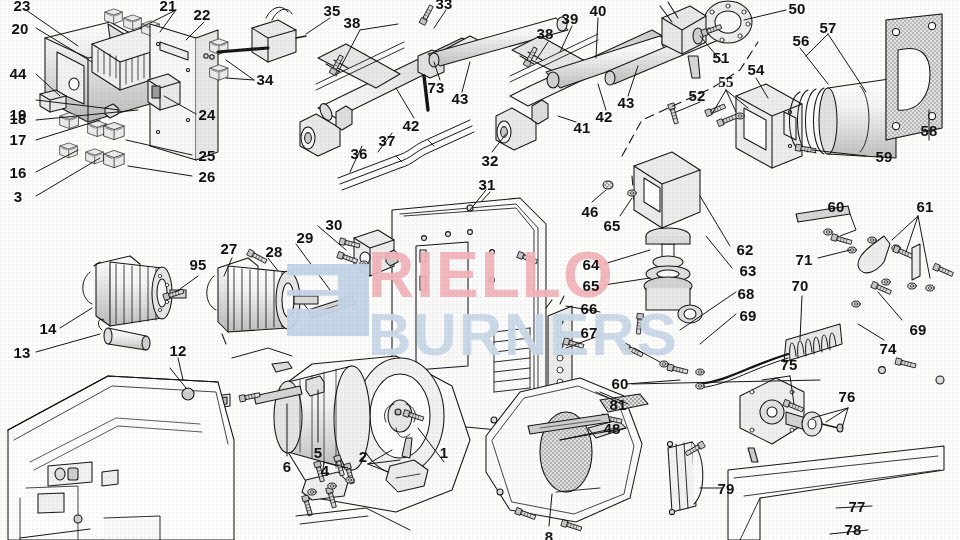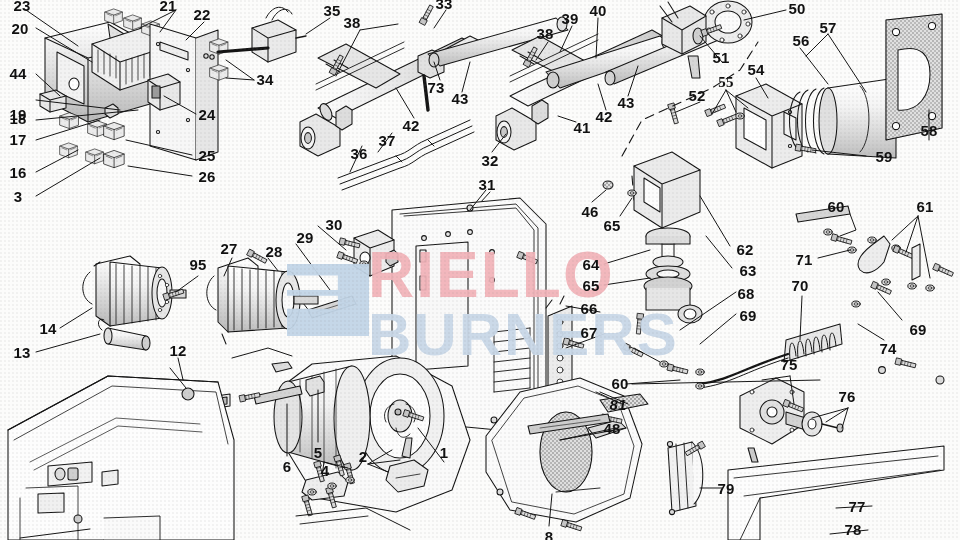--- a/index.html
+++ b/index.html
@@ -787,21 +787,21 @@
       <div class="num" style="left: 178px; top: 350px;">12</div>
       <div class="num" style="left: 229px; top: 248px;">27</div>
       <div class="num" style="left: 274px; top: 251px;">28</div>
       <div class="num" style="left: 305px; top: 237px;">29</div>
       <div class="num" style="left: 334px; top: 224px;">30</div>
       <div class="num" style="left: 591px; top: 264px;">64</div>
       <div class="num" style="left: 591px; top: 285px;">65</div>
       <div class="num" style="left: 589px; top: 308px;">66</div>
       <div class="num" style="left: 589px; top: 332px;">67</div>
       <div class="num" style="left: 620px; top: 383px;">60</div>
-      <div class="num" style="left: 618px; top: 404px; font-style: italic;">81</div>
+      <div class="num" style="left: 618px; top: 404px;">81</div>
       <div class="num" style="left: 612px; top: 428px;">48</div>
       <div class="num" style="left: 789px; top: 364px;">75</div>
       <div class="num" style="left: 847px; top: 396px;">76</div>
       <div class="num" style="left: 726px; top: 488px;">79</div>
       <div class="num" style="left: 857px; top: 506px;">77</div>
       <div class="num" style="left: 853px; top: 529px;">78</div>
       <div class="num" style="left: 318px; top: 452px;">5</div>
       <div class="num" style="left: 287px; top: 466px;">6</div>
       <div class="num" style="left: 325px; top: 470px;">4</div>
       <div class="num" style="left: 363px; top: 456px;">2</div>

